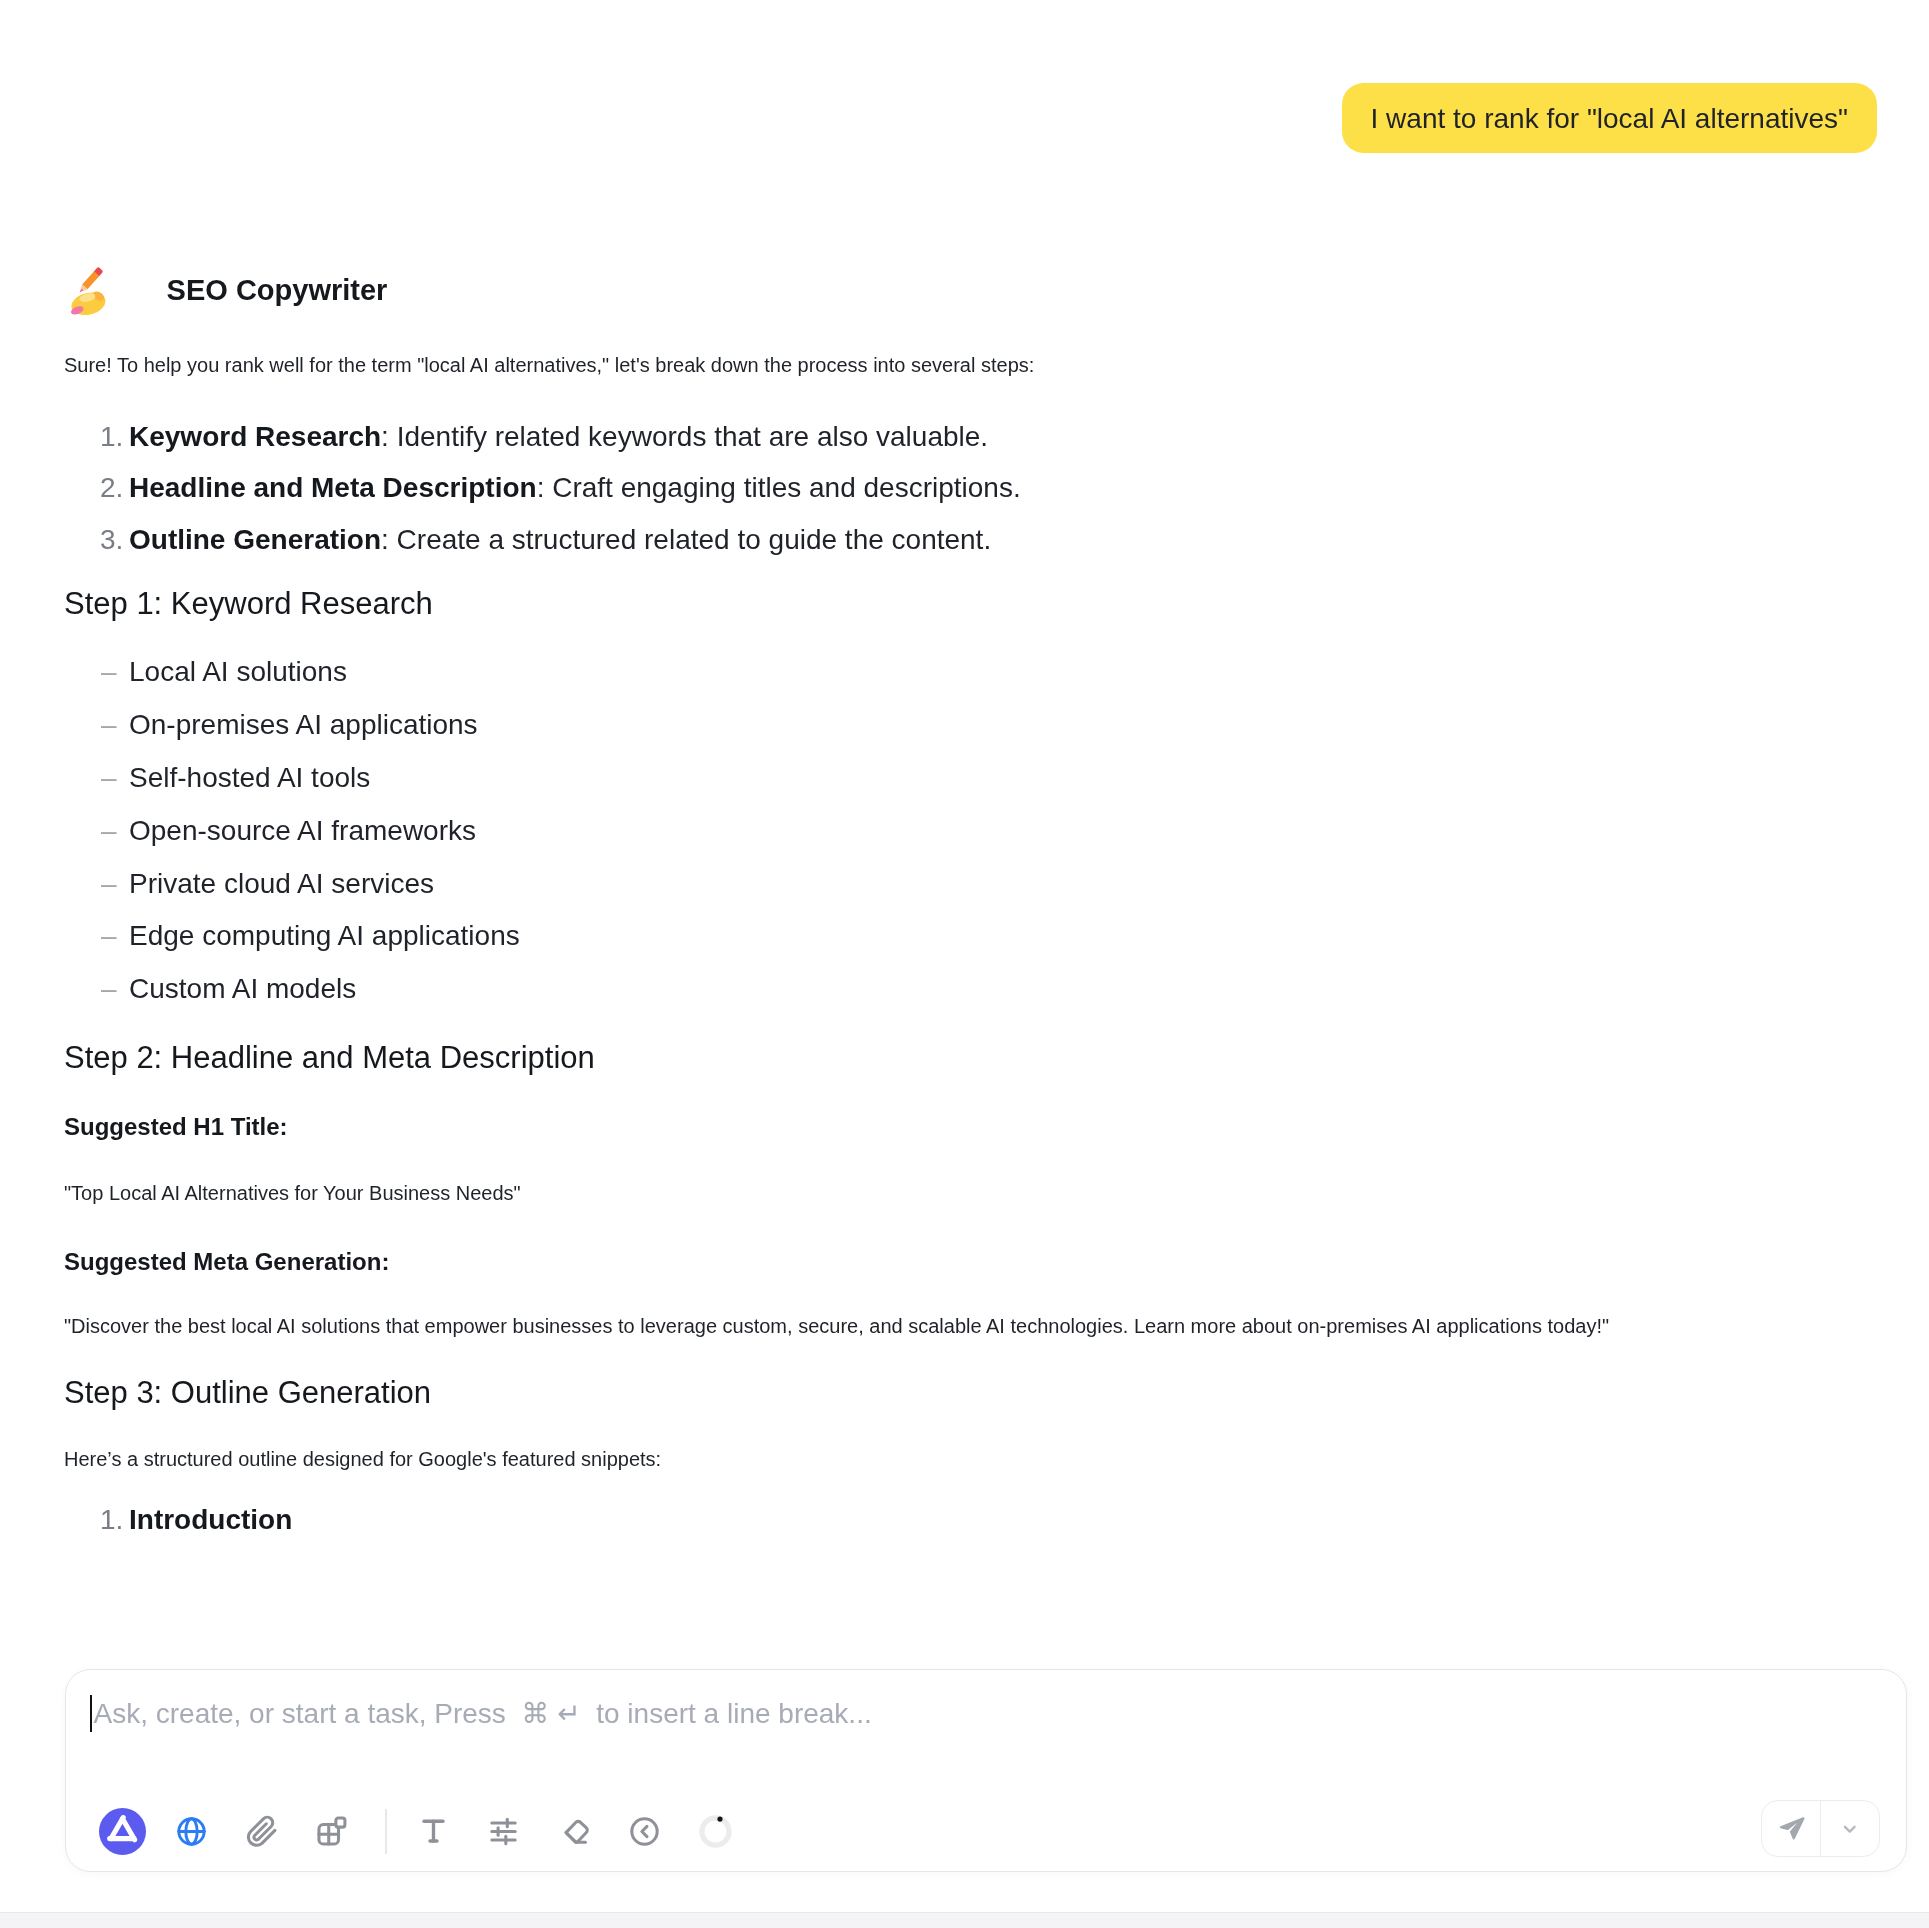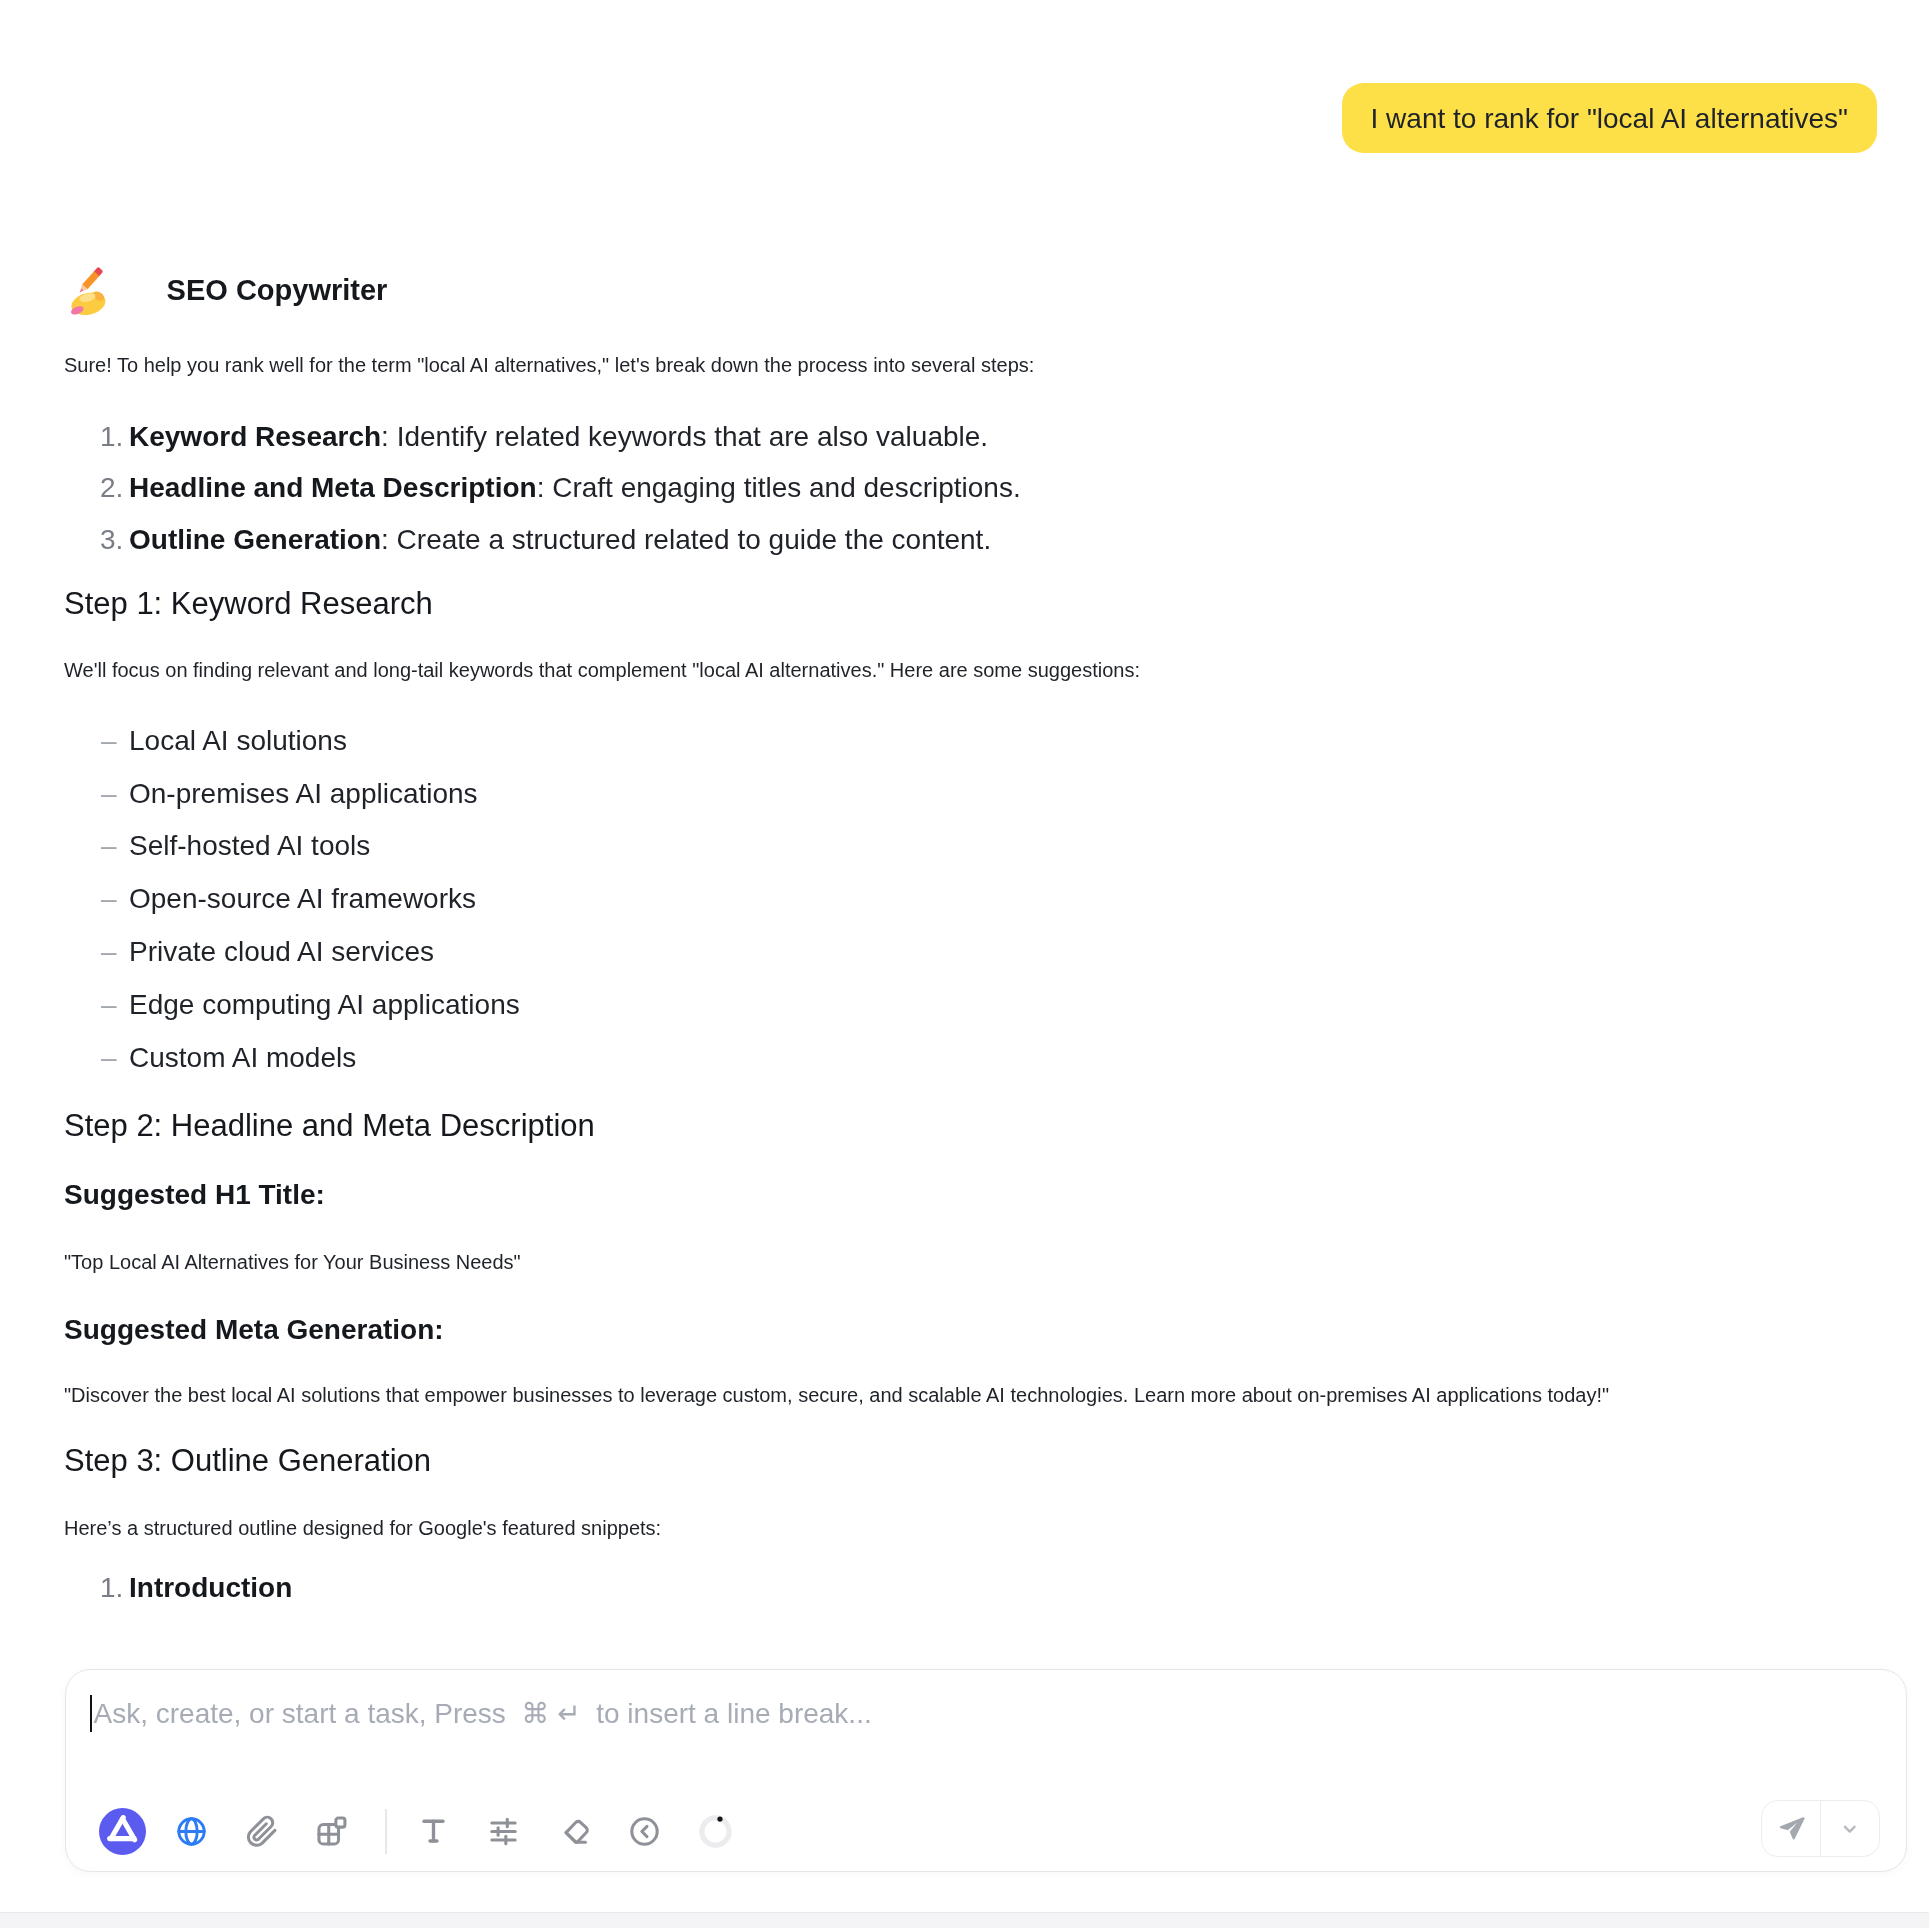--- a/index.html
+++ b/index.html
@@ -30,21 +30,21 @@
   .asst-header { display: flex; align-items: center; gap: 17.6px; height: 51px; margin-bottom: 26.5px; }
   .avatar { width: 53px; height: 53px; display: inline-flex; }
   .avatar svg { width: 53px; height: 53px; }
   .asst-name { font-size: 29px; font-weight: 600; color: #15181D; margin-left: 32px; }
 
   p.body { margin: 24.5px 0 0 0; font-size: 20px; line-height: 44px; }
   p.intro { margin-top: 0; }
   h3.step { margin: 21.6px 0 0 0; font-size: 31px; line-height: 40px; font-weight: 400; color: #15181D; }
   h3.step.mt27 { margin-top: 26.5px; }
   h3.step.mt25 { margin-top: 24.5px; }
-  h4.sub { margin: 26.5px 0 0 0; font-size: 28px; line-height: 40px; font-weight: 700; color: #15181D; }
+  h4.sub { margin: 26.5px 0 0 0; font-size: 24px; line-height: 40px; font-weight: 700; color: #15181D; }
   h4.sub.mt30 { margin-top: 29px; }
   p.meta { margin-top: 22.5px; }
 
   ol.num-list, ul.dash-list { list-style: none; margin: 0; padding: 0; }
   ol.num-list { margin-top: 28px; }
   ol.outline { margin-top: 16.7px; }
   ul.dash-list { margin-top: 26.5px; }
   .num-list li, .dash-list li {
     position: relative;
     padding-left: 65px;
@@ -149,21 +149,20 @@
         <span class="marker">2.</span>
         <span class="li-text"><b>Headline and Meta Description</b><span>: Craft engaging titles and descriptions.</span></span>
       </li>
       <li>
         <span class="marker">3.</span>
         <span class="li-text"><b>Outline Generation</b><span>: Create a structured related to guide the content.</span></span>
       </li>
     </ol>
 
     <h3 class="step">Step 1: Keyword Research</h3>
-    <p class="body">We'll focus on finding relevant and long-tail keywords that complement "local AI alternatives." Here are some suggestions:</p>
 
     <ul class="dash-list">
       <li><span class="marker dash">–</span><span>Local AI solutions</span></li>
       <li><span class="marker dash">–</span><span>On-premises AI applications</span></li>
       <li><span class="marker dash">–</span><span>Self-hosted AI tools</span></li>
       <li><span class="marker dash">–</span><span>Open-source AI frameworks</span></li>
       <li><span class="marker dash">–</span><span>Private cloud AI services</span></li>
       <li><span class="marker dash">–</span><span>Edge computing AI applications</span></li>
       <li><span class="marker dash">–</span><span>Custom AI models</span></li>
     </ul>

